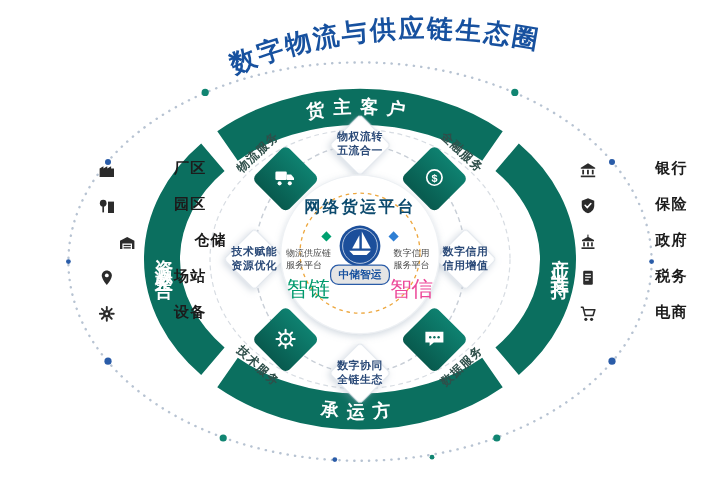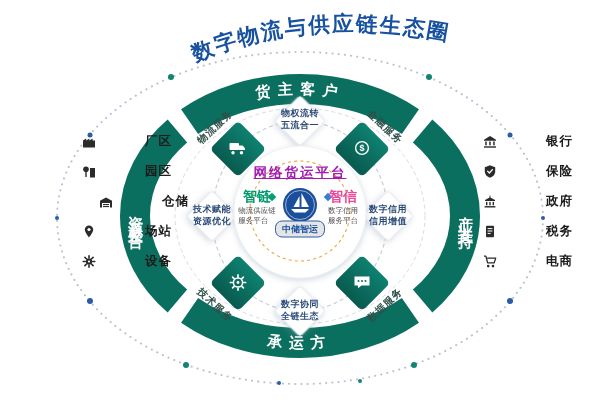--- a/index.html
+++ b/index.html
@@ -15,24 +15,24 @@
   .vlabel{position:absolute;transform:translate(-50%,-50%);writing-mode:vertical-rl;text-orientation:upright;
           color:#ffffff;font-size:15px;font-weight:700;letter-spacing:6px;white-space:nowrap;}
   
   .svc{position:absolute;font-size:10px;font-weight:700;color:#2f4f4a;letter-spacing:1px;white-space:nowrap;}
   
   .val{position:absolute;transform:translate(-50%,-50%);text-align:center;font-size:9px;font-weight:700;
        color:#2b4a78;line-height:1.3;letter-spacing:.5px;white-space:nowrap;}
   .val span{display:block;}
   
   .platform{position:absolute;transform:translate(-50%,-50%);font-size:13.5px;font-weight:700;
-            color:#a21caf;letter-spacing:2px;white-space:nowrap;text-decoration:underline;}
+            color:#0c4a6e;letter-spacing:2px;white-space:nowrap;}
   .brand-pill{position:absolute;transform:translate(-50%,-50%);font-size:9px;font-weight:700;color:#17519f;
               background:#e5e5e5;border:1px solid #2a5ca8;border-radius:7px;padding:1px 6px;white-space:nowrap;}
-  .badge-name{position:absolute;transform:translate(-50%,-50%);font-size:14px;font-weight:700;white-space:nowrap;}
+  .badge-name{position:absolute;transform:translate(-50%,-50%);font-size:18px;font-weight:400;white-space:nowrap;margin-top:44px;}
   .badge-name.green{color:#009a6d;}
   .badge-name.blue{color:#ec4899;}
   .badge-desc{position:absolute;transform:translate(-50%,-50%);font-size:7.5px;color:#4a4a4a;line-height:1.3;
               text-align:left;white-space:nowrap;}
   .badge-desc span{display:block;}
 </style>
 </head>
 <body>
 
 <div class="canvas">

